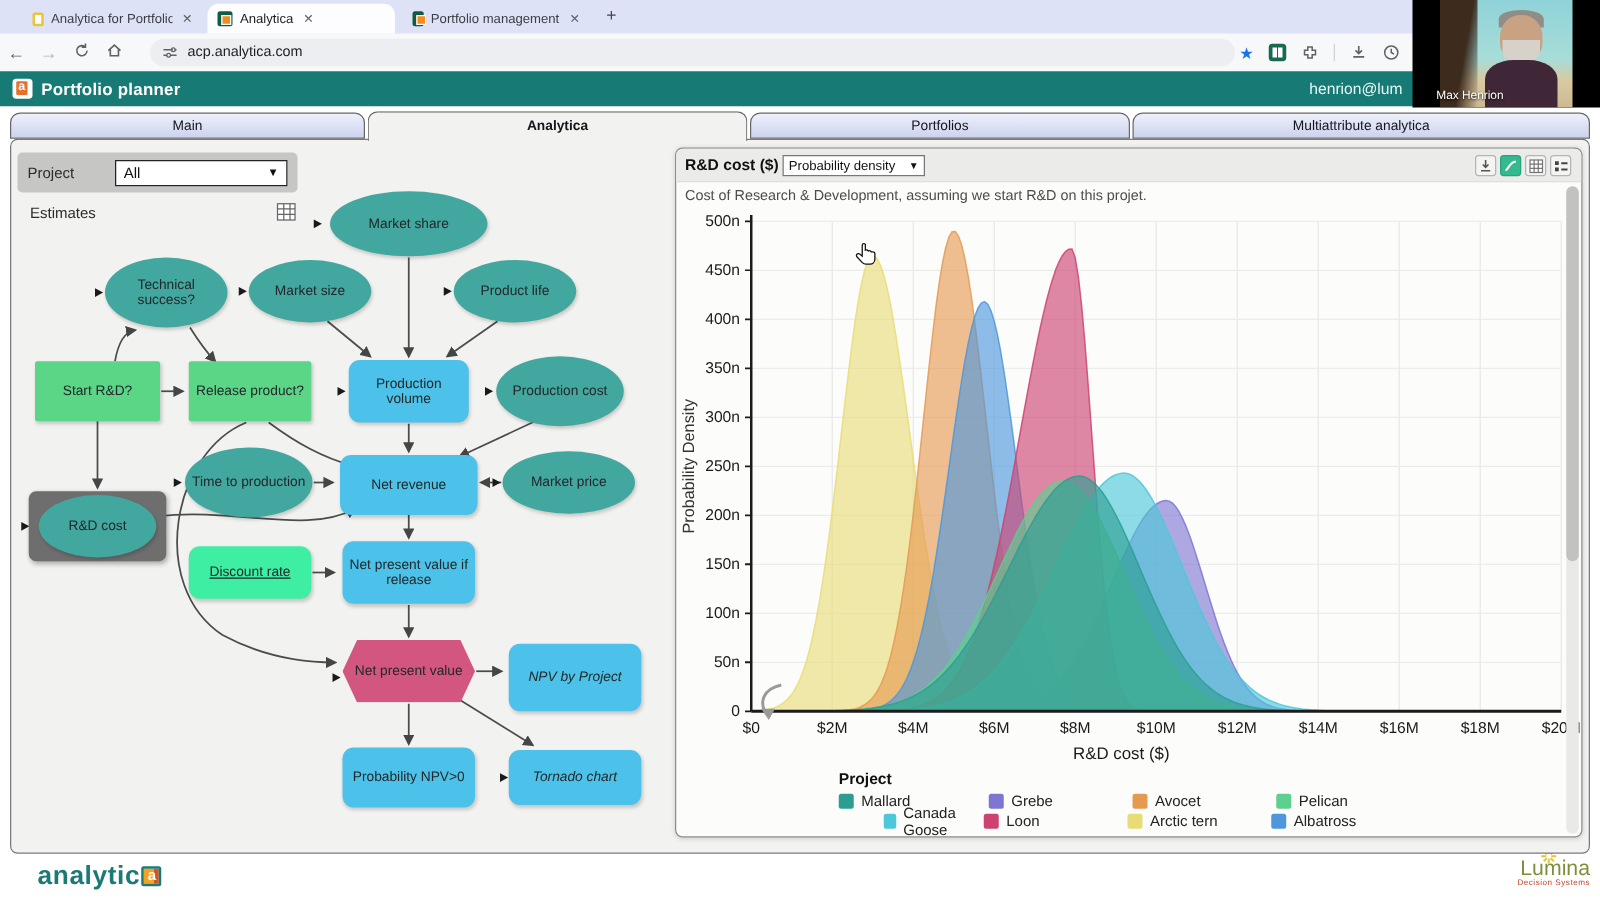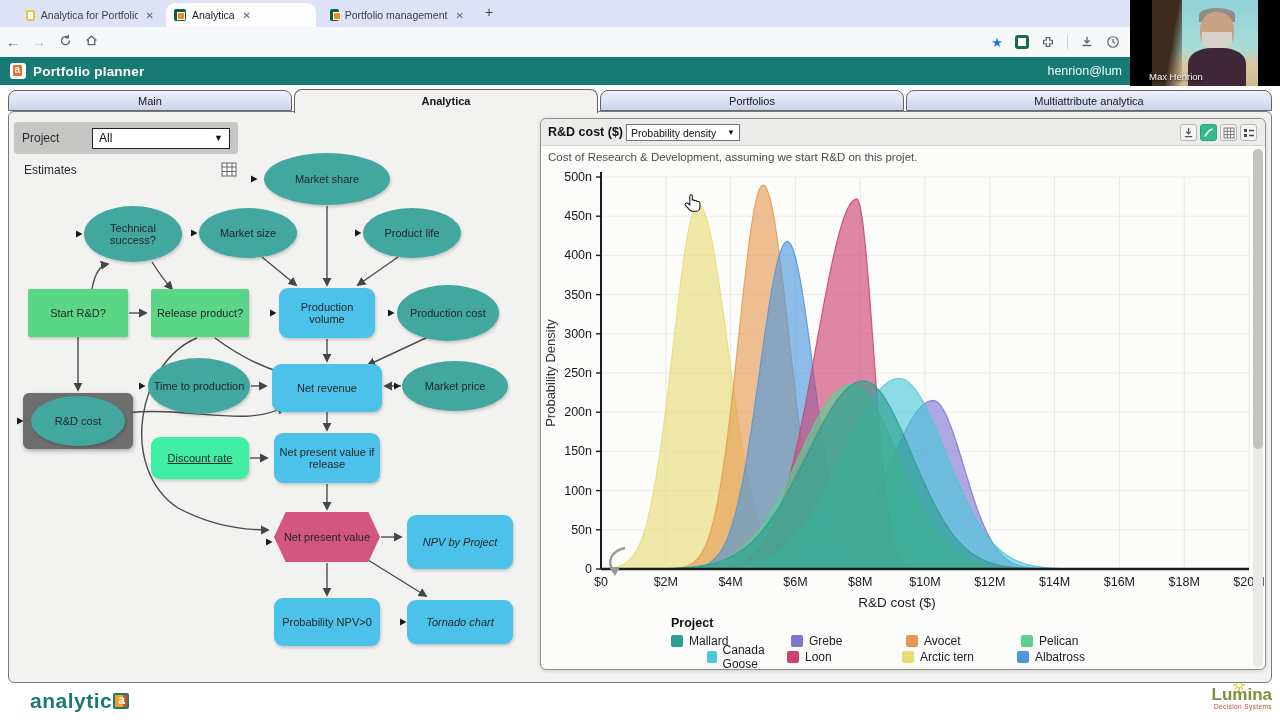--- a/index.html
+++ b/index.html
@@ -113,21 +113,21 @@
   .lswatch { width:12px; height:12px; border-radius:2px; }
 
   .cursor { position:absolute; left:682px; top:193px; z-index:40; }
   .footer { position:absolute; left:0; top:684px; width:1280px; height:36px; background:#fff; }
   .brandL { position:absolute; left:30px; top:5px; font-size:21px; font-weight:bold; letter-spacing:.5px;
             color:#1b7b74; display:flex; align-items:center; }
   .brand-cube { width:16px; height:16px; border:2px solid #1b7b74; background:linear-gradient(90deg,#f4a21f 70%,#d2541f 70%);
                 margin-left:1px; position:relative; border-radius:2px; }
   .brand-cube:before { content:"a"; position:absolute; left:3px; top:-2px; color:#fff; font-size:12px; font-weight:bold; }
   .brandR { position:absolute; right:8px; top:2px; text-align:right; }
-  .brandR .nm { font-size:17px; font-weight:bold; color:#7e8f3c; position:relative; line-height:1; }
+  .brandR .nm { font-size:17px; font-weight:normal; color:#7e8f3c; position:relative; line-height:1; }
   .brandR .sub { font-size:6.5px; color:#c2452c; letter-spacing:.4px; }
   .starburst { position:absolute; right:26px; top:-8px; }
 </style>
 </head>
 <body>
 
 <div id="stage">
 
   <div class="tabstrip">
     <div id="btabs">
@@ -156,20 +156,28 @@
     <span class="navico">
       <svg width="13" height="13" viewBox="0 0 16 16">
           <path d="M13 8a5 5 0 1 1-1.5-3.5M11.5 1v3.7H7.8" fill="none" stroke="#5f6368" stroke-width="1.6"></path>
         </svg>
     </span>
     <span class="navico">
       <svg width="13" height="13" viewBox="0 0 16 16">
           <path d="M2 8l6-5.5L14 8M4 7v6h8V7" fill="none" stroke="#5f6368" stroke-width="1.6"></path>
         </svg>
     </span>
+    <div class="omnibox">
+      <svg width="12" height="12" viewBox="0 0 16 16">
+          <path d="M1 5h10M13 5h2M1 11h4M9 11h6" stroke="#5f6368" stroke-width="1.6"></path>
+          <circle cx="11.5" cy="5" r="2" fill="none" stroke="#5f6368" stroke-width="1.4"></circle>
+          <circle cx="6.5" cy="11" r="2" fill="none" stroke="#5f6368" stroke-width="1.4"></circle>
+        </svg>
+      <span class="url">acp.analytica.com</span>
+    </div>
     <div class="tb-right">
       <span class="star">★</span>
       <span class="ext-badge"></span>
       <svg width="14" height="14" viewBox="0 0 16 16">
           <path d="M3 6h3V3h4v3h3v4h-3v3H6v-3H3z" fill="none" stroke="#5f6368" stroke-width="1.4"></path>
         </svg>
       <span class="sep"></span>
       <svg width="14" height="14" viewBox="0 0 16 16">
           <path d="M8 2v7M5 6l3 3 3-3M3 12h10" fill="none" stroke="#5f6368" stroke-width="1.5"></path>
         </svg>

